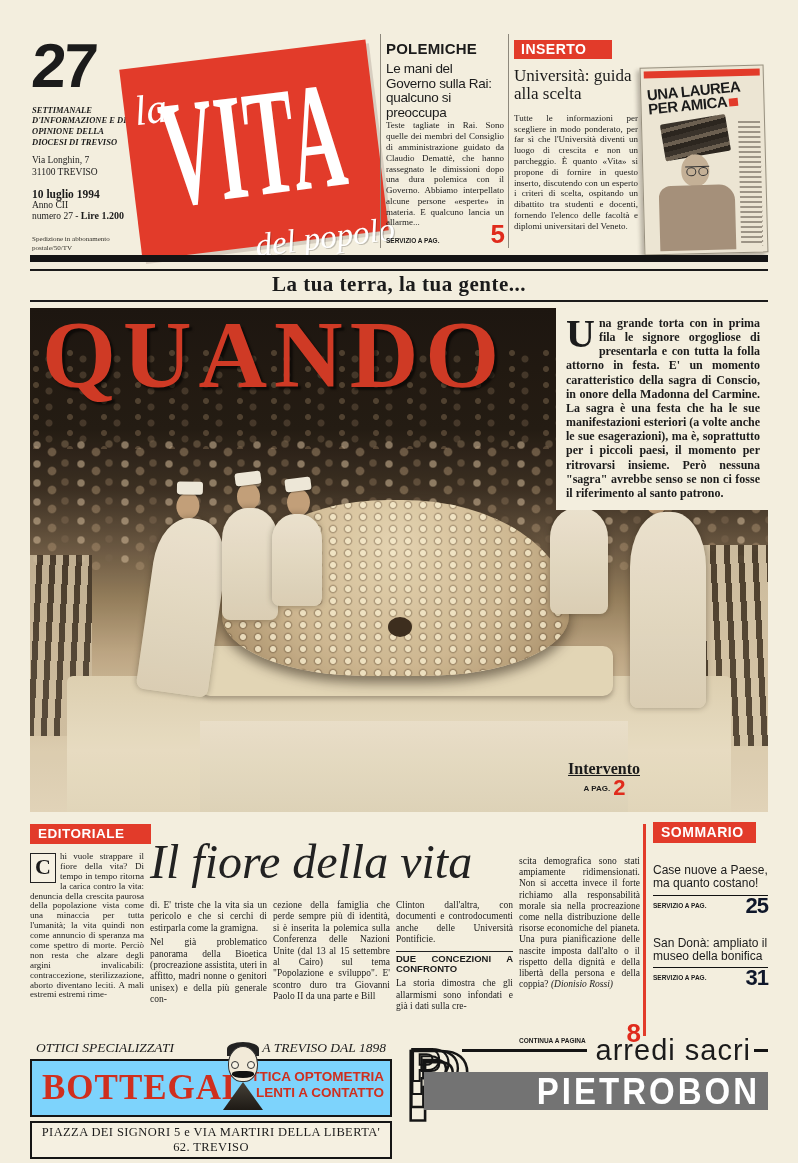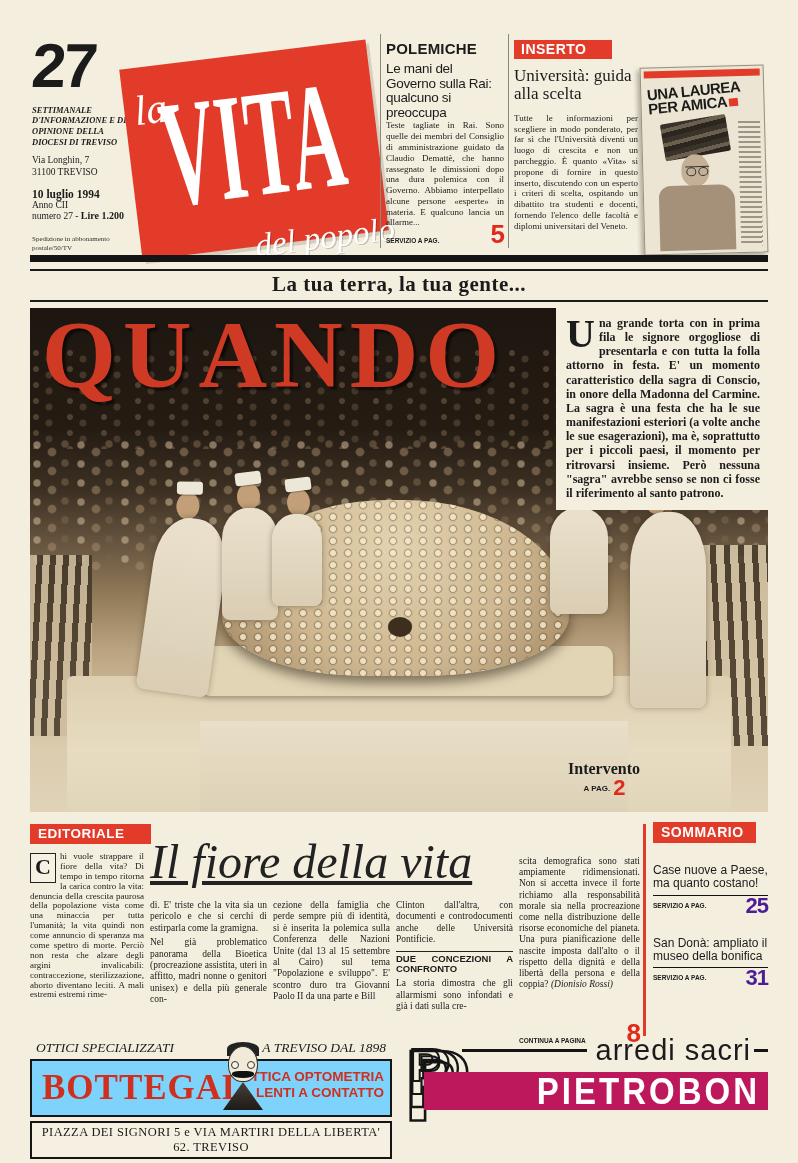--- a/index.html
+++ b/index.html
@@ -79,67 +79,67 @@
   .f4{right:62px;bottom:104px;width:76px;height:232px;}
   .f5{right:160px;bottom:198px;width:58px;height:142px;}
   .sepia{position:absolute;inset:0;background:rgba(130,95,55,.07);}
   .headline{position:absolute;left:12px;top:2px;color:#cf3a25;font-weight:bold;line-height:.95;text-shadow:3px 3px 2px rgba(0,0,0,.55);}
   .hl1{font-size:95px;letter-spacing:7px;}
   .hl2{font-size:74px;letter-spacing:3px;margin-left:4px;}
   .intro-panel{position:absolute;right:0;top:0;width:212px;background:#f3eede;padding:8px 8px 10px 10px;box-sizing:border-box;}
   .intro-text{font-size:12px;font-weight:bold;text-align:justify;line-height:1.18;margin:0;}
   .dropcap-u{float:left;font-size:40px;line-height:.78;font-weight:bold;margin:2px 4px 0 0;}
   .caption{position:absolute;right:128px;bottom:16px;text-align:center;}
-  .caption-title{font-weight:bold;font-size:16px;}
+  .caption-title{font-weight:bold;font-size:16px;text-decoration:underline;}
   .caption-row{font-family:"Liberation Sans",sans-serif;font-size:8px;font-weight:bold;margin-top:2px;}
   .caption-page{font-size:22px;color:#e02b1c;vertical-align:-4px;margin-left:3px;letter-spacing:-1px;}
   
   .editoriale{position:absolute;left:30px;top:822px;width:738px;height:218px;}
   .edit-label{position:absolute;left:0;top:2px;background:#e23b2a;color:#fff;font-family:"Liberation Sans",sans-serif;font-weight:bold;font-size:13.5px;padding:2px 26px 3px 8px;letter-spacing:.5px;}
   .e-col1{position:absolute;left:0;top:30px;width:114px;font-size:9px;line-height:1.1;text-align:justify;}
   .dropcap-box{float:left;width:24px;height:28px;border:1.5px solid #222;text-align:center;font-size:22px;font-weight:bold;line-height:26px;margin:1px 4px 1px 0;background:#f6f1e2;}
-  .e-headline{position:absolute;left:120px;top:16px;width:404px;font-style:italic;font-size:48px;line-height:1;color:#222;text-decoration:underline;}
+  .e-headline{position:absolute;left:120px;top:16px;width:404px;font-style:italic;font-size:48px;line-height:1;color:#222;}
   .e-col{position:absolute;top:78px;width:117px;font-size:9.5px;line-height:1.2;text-align:justify;}
   .e-col p{margin:0 0 3px;}
   #ecol2{left:120px;} #ecol3{left:243px;} #ecol4{left:366px;}
   .subhead{font-family:"Liberation Sans",sans-serif;font-weight:bold;font-size:9.5px;border-top:1.5px solid #222;padding-top:2px;margin:5px 0 3px;line-height:1.15;}
   .e-col5{position:absolute;left:489px;top:34px;width:121px;font-size:9.5px;line-height:1.18;text-align:justify;}
   .author{font-style:italic;}
   .continua-row{position:absolute;left:489px;top:202px;width:121px;display:flex;justify-content:space-between;align-items:flex-end;}
   .red-vdiv{position:absolute;left:613px;top:2px;bottom:4px;width:2.5px;background:#e23b2a;}
   
   .sommario{position:absolute;left:623px;top:0;width:115px;}
   .som-label{background:#e23b2a;color:#fff;font-family:"Liberation Sans",sans-serif;font-weight:bold;font-size:14px;padding:2px 12px 3px 8px;display:inline-block;letter-spacing:.5px;}
   .som-item{margin-top:21px;}
   .som-title{font-family:"Liberation Sans",sans-serif;font-size:12px;line-height:1.12;}
   .som-rule{border-top:1.5px solid #111;margin-top:4px;}
   .som-row{display:flex;justify-content:space-between;align-items:flex-start;margin-top:1px;}
   .som-serv{font-family:"Liberation Sans",sans-serif;font-weight:bold;font-size:6.5px;margin-top:5px;}
-  .som-page{font-family:"Liberation Sans",sans-serif;font-weight:bold;font-size:22px;color:#4c1d95;line-height:.85;letter-spacing:-1px;}
+  .som-page{font-family:"Liberation Sans",sans-serif;font-weight:bold;font-size:22px;color:#0f172a;line-height:.85;letter-spacing:-1px;}
   
   .ad-bottegal{position:absolute;left:30px;top:1040px;width:362px;}
   .bot-topline{display:flex;justify-content:space-between;font-style:italic;font-size:13.5px;padding:0 6px 3px;}
   .bot-main{border:2.5px solid #151515;background:#7dd3fc;height:54px;position:relative;display:flex;align-items:center;}
   .bot-name{color:#cf2f1e;font-weight:bold;font-size:35px;margin-left:10px;letter-spacing:1px;}
   .bot-services{position:absolute;right:6px;top:8px;text-align:right;color:#cf2f1e;font-family:"Liberation Sans",sans-serif;font-weight:bold;font-size:13.5px;line-height:1.2;}
   .face{position:absolute;left:182px;top:-24px;width:58px;height:76px;}
   .face-hair{position:absolute;left:13px;top:5px;width:32px;height:14px;border-radius:50% 50% 0 0;background:#222;}
   .face-head{position:absolute;left:14px;top:9px;width:30px;height:36px;border-radius:50% 50% 46% 46%;background:#f2ead8;border:1.5px solid #333;box-sizing:border-box;}
   .face-eye{position:absolute;top:24px;width:8px;height:8px;border:1.5px solid #333;border-radius:50%;background:#f7f2e4;box-sizing:border-box;}
   .eye-l{left:17px;} .eye-r{left:33px;}
   .face-mustache{position:absolute;left:18px;top:34px;width:22px;height:7px;background:#111;border-radius:40% 40% 60% 60%;}
   .face-body{position:absolute;left:9px;top:45px;width:40px;height:28px;background:linear-gradient(180deg,#474138,#1e1a15);clip-path:polygon(50% 0,100% 100%,0 100%);}
   .bot-addr{border:2.5px solid #151515;margin-top:4px;text-align:center;font-size:12.5px;padding:2px 0;letter-spacing:.4px;background:#f5f0e1;}
   .ad-pietrobon{position:absolute;left:400px;top:1036px;width:368px;height:104px;}
   .pb-logo{position:absolute;left:2px;top:0;width:80px;height:102px;}
   .pb-tagline-row{position:absolute;left:62px;right:0;top:0;display:flex;align-items:center;}
   .pb-line{flex:1;height:2.5px;background:#151515;}
   .pb-tagline{font-family:"Liberation Sans",sans-serif;font-size:29px;margin:0 3px 0 9px;letter-spacing:1px;line-height:1;}
   .pb-dash{width:14px;height:2.5px;background:#151515;}
-  .pb-band{position:absolute;left:24px;right:0;top:36px;height:38px;background:#be185d;display:flex;align-items:center;justify-content:flex-end;}
+  .pb-band{position:absolute;left:24px;right:0;top:36px;height:38px;background:#737373;display:flex;align-items:center;justify-content:flex-end;}
   .pb-name{color:#fff;font-family:"Liberation Sans",sans-serif;font-weight:bold;font-size:33px;letter-spacing:3px;margin-right:8px;transform:scaleY(1.12);line-height:1;}
   .pb-contacts{position:absolute;left:96px;right:2px;top:80px;font-family:"Liberation Sans",sans-serif;font-size:12px;line-height:1.18;}
   .pb-row{display:flex;}
   .pb-city{width:62px;}
   .pb-addr{flex:1;text-align:right;}
 </style>
 </head>
 <body>
 
 <div class="masthead">

